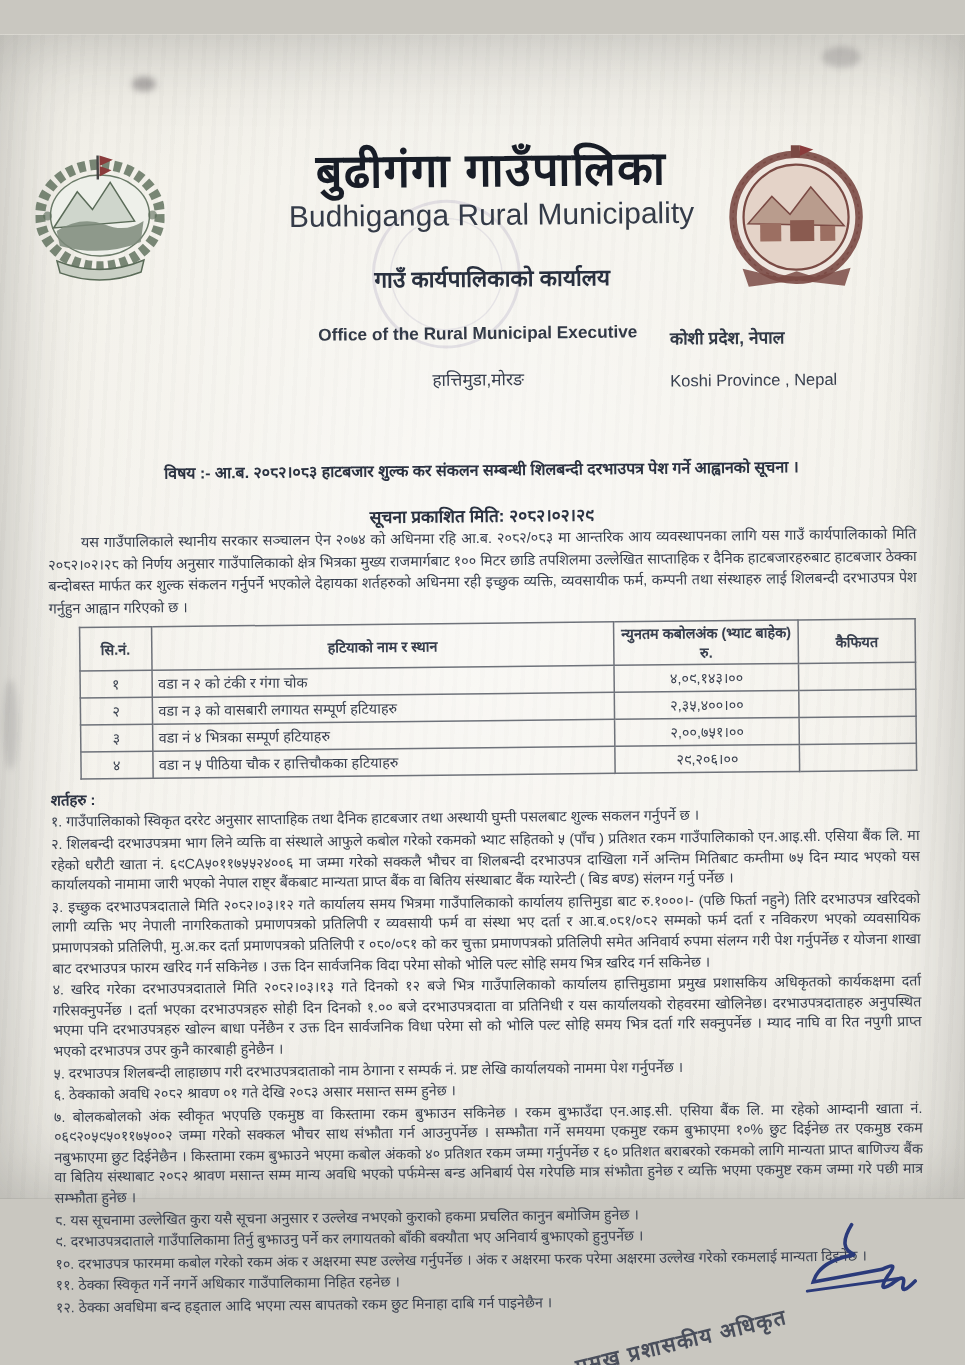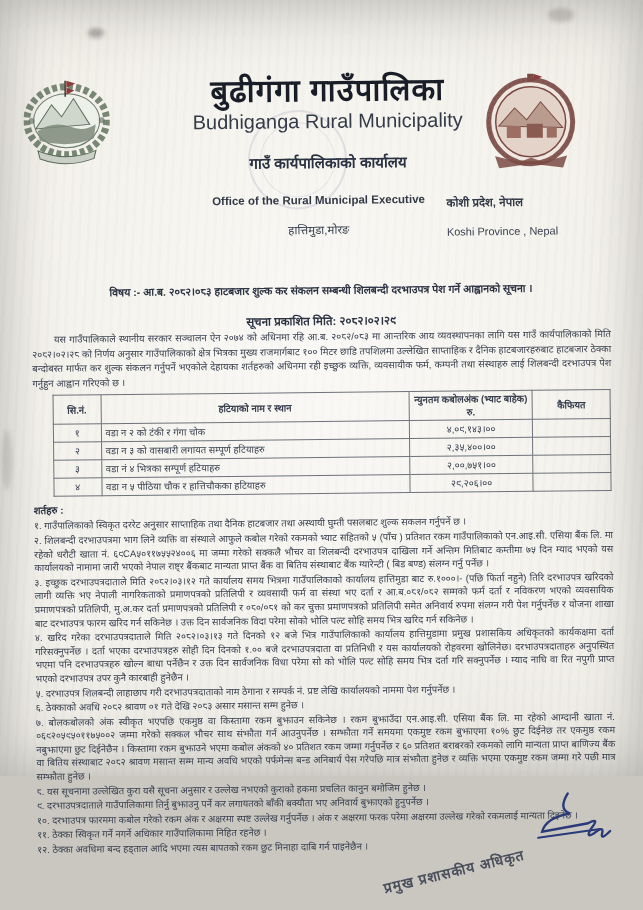--- a/index.html
+++ b/index.html
@@ -9,20 +9,21 @@
     font-family:"Liberation Sans","DejaVu Sans",sans-serif;
   }
   #paper{
     position:relative;width:643px;height:776px;
     background:
       radial-gradient(ellipse at 50% 45%, rgba(255,255,255,.55), rgba(0,0,0,0) 70%),
       repeating-linear-gradient(93deg, rgba(0,0,0,.015) 0 3px, rgba(0,0,0,0) 3px 9px),
       linear-gradient(180deg,#eceae3 0%,#f3f1ea 12%,#f4f2ec 80%,#e9e7e0 100%);
     box-shadow:inset 0 0 55px rgba(70,70,65,.35);
     color:#39404f;
+    margin-top:23px;
   }
   .smudge{position:absolute;border-radius:50%;filter:blur(2px);}
   #content{
     position:absolute;left:0;top:0;width:643px;
     transform:rotate(-0.6deg);transform-origin:50% 40%;
   }
   
   #header{position:relative;height:255px;}
   #left-emblem{position:absolute;left:26px;top:66px;}
   #right-emblem{position:absolute;left:487px;top:72px;}

